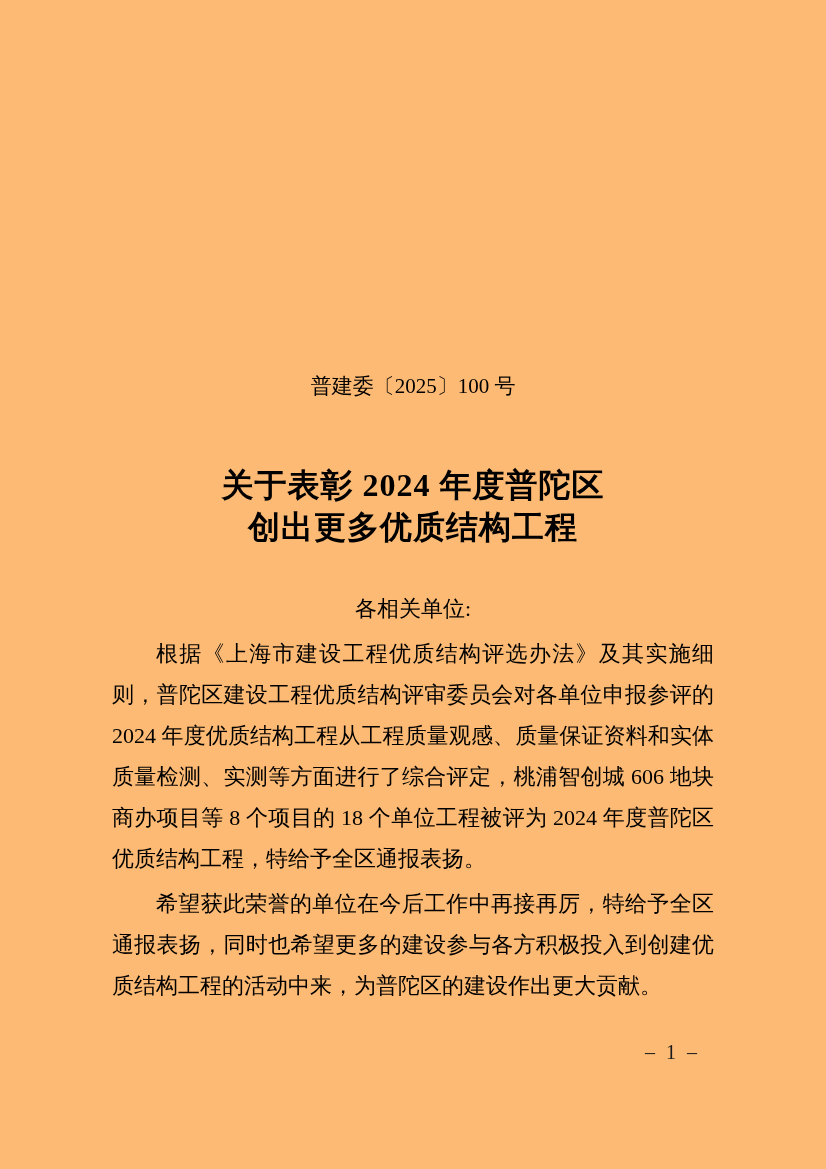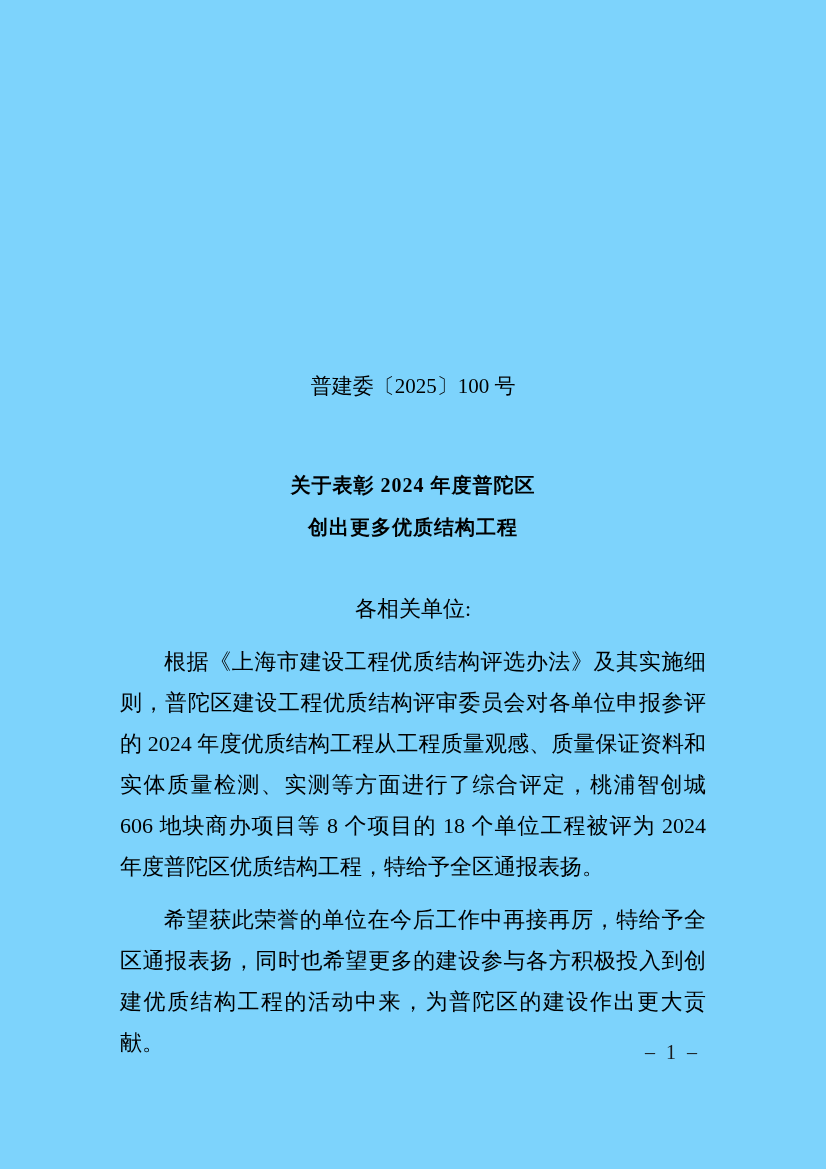--- a/index.html
+++ b/index.html
@@ -11,59 +11,59 @@
     height: 1169px;
     background: #ffffff;
     position: relative;
     font-family: "Liberation Serif", "DejaVu Serif", serif;
     color: #000000;
     overflow: hidden;
   }
   .page {
     position: absolute;
     inset: 0;
-    background: #7dd3fc;
+    background: #fdba74;
   }
   .doc-number {
     position: absolute;
     top: 373px;
     left: 0;
     width: 100%;
     text-align: center;
     font-size: 21px;
     line-height: 26px;
     color: #000000;
   }
   .title-block {
     position: absolute;
     top: 464px;
     left: 0;
     width: 100%;
     text-align: center;
     font-weight: bold;
-    font-size: 20px;
+    font-size: 32px;
     line-height: 42px;
     color: #000000;
     letter-spacing: 1px;
   }
   .body-text {
     position: absolute;
     top: 588px;
     left: 108px;
     width: 610px;
     font-size: 22px;
     line-height: 41px;
     color: #000000;
   }
   .salutation {
     margin: 0;
     text-align: center;
   }
   .para {
-    margin: 12px;
+    margin: 4px;
     text-indent: 2em;
     text-align: justify;
   }
   .page-number {
     position: absolute;
     top: 1040px;
     left: 645px;
     font-size: 20px;
     line-height: 24px;
     color: #1a1a1a;

